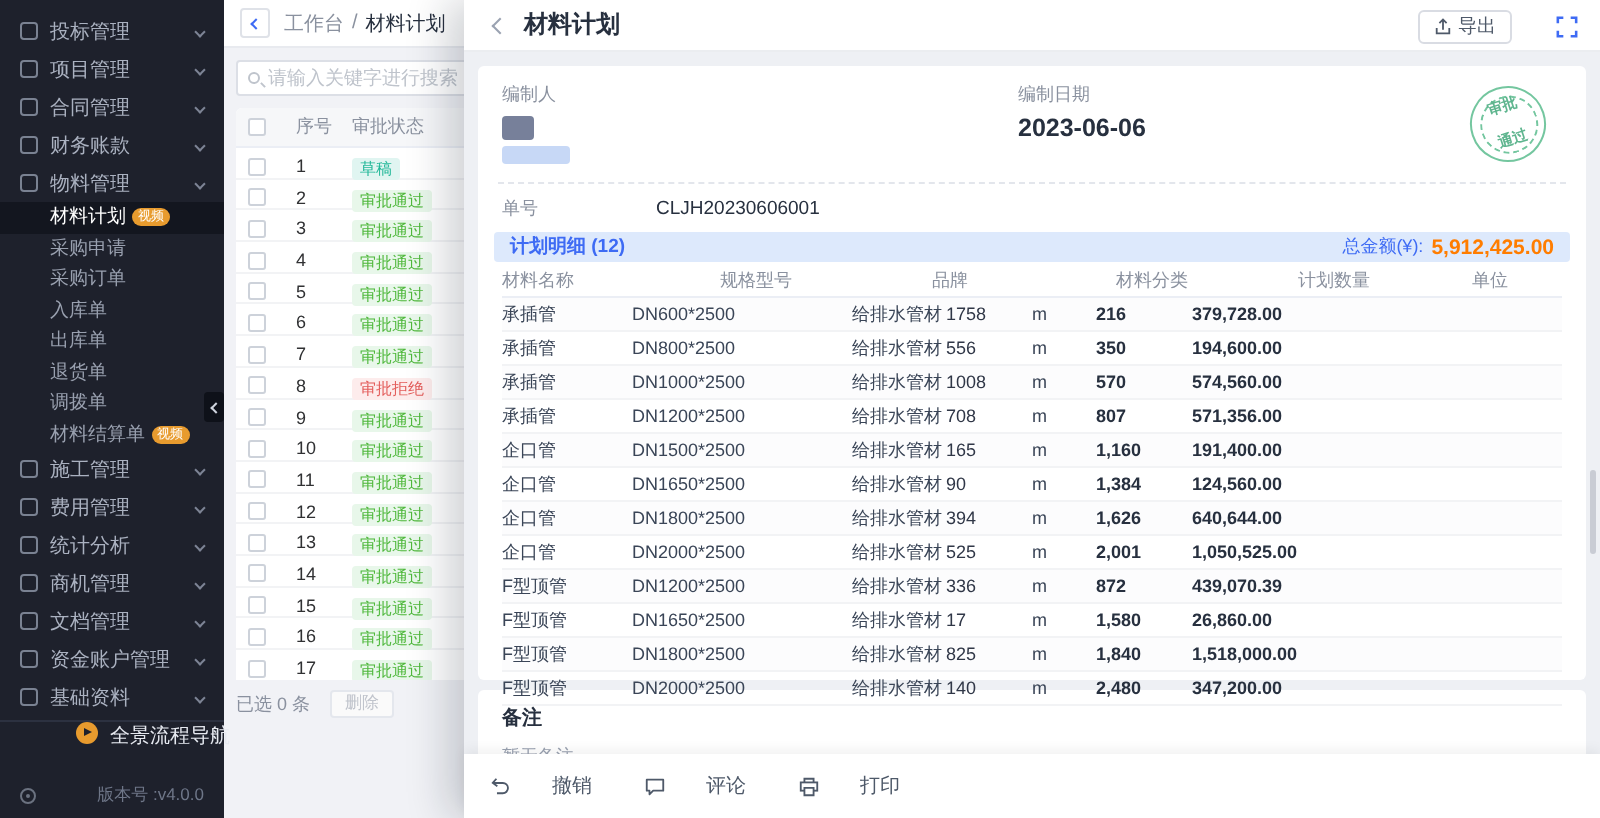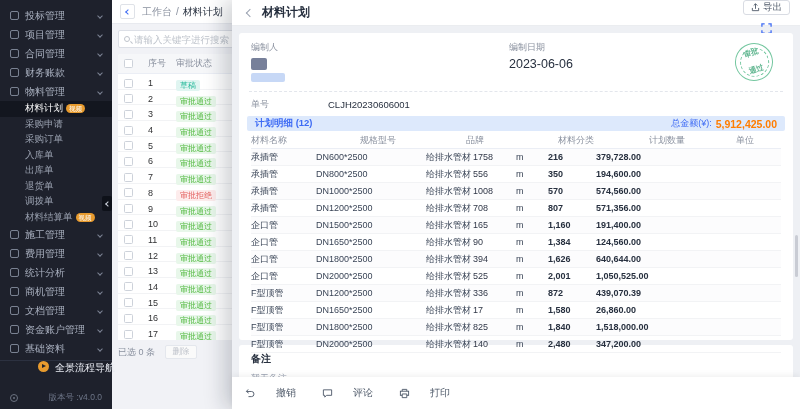--- a/index.html
+++ b/index.html
@@ -58,33 +58,33 @@
   .mid-foot { display:flex; align-items:center; margin:5px 6px; gap:10px; }
   .sel-info { font-size:9px; color:#8a919f; white-space:nowrap; }
   .batch-btn { min-width:32px; height:14px; background:#fafafa; border:1px solid #e4e7ed; border-radius:2px; font-size:8.5px; color:#c0c4cc; display:flex; align-items:center; justify-content:center; padding:0 5px; cursor:not-allowed; }
 
   
   .drawer { position:absolute; left:232px; top:0; width:568px; height:409px; background:#eef0f4; z-index:5; box-shadow:-8px 0 20px rgba(15,23,42,.20); }
   .d-head { height:26px; background:#fff; border-bottom:1px solid #ebedf0; display:flex; align-items:center; padding:0 10px; position:relative; }
   .d-back { width:14px; height:14px; display:flex; align-items:center; justify-content:center; cursor:pointer; margin-right:6px; }
   .d-back i { width:6px; height:6px; border-left:1.5px solid #9aa2b1; border-bottom:1.5px solid #9aa2b1; transform:rotate(45deg); margin-left:2px; }
   .d-title { font-size:12px; font-weight:bold; color:#27303f; }
-  .d-head-right { position:absolute; right:10px; top:0; height:26px; display:flex; align-items:center; gap:8px;flex-direction:column; }
+  .d-head-right { position:absolute; right:10px; top:0; height:26px; display:flex; align-items:center; gap:20px; }
   .export-btn { height:17px; border:1px solid #d9dce3; border-radius:3px; background:#fff; display:flex; align-items:center; gap:3px; padding:0 7px; cursor:pointer; }
   .export-btn span { font-size:9.5px; color:#4e5969; }
   .expand-btn { width:14px; height:14px; display:flex; align-items:center; justify-content:center; cursor:pointer; }
   .d-body { position:absolute; left:0; top:26px; bottom:32px; width:100%; padding:7px; overflow:hidden; }
   .card { background:#fff; border-radius:3px; }
   .cardA { padding:8px 12px 0 12px; position:relative; height:307px; }
   .info-grid { position:relative; height:46px; }
   .f-label { font-size:9px; color:#8a919f; }
   .avatar { width:16px; height:12px; background:#77809a; border-radius:2px; margin-top:4px; }
   .name-blob { width:34px; height:9px; background:#c7d8f6; border-radius:2px; margin-top:3px; }
   .date-col { position:absolute; left:258px; top:0; }
-  .date-val { font-size:12.5px; font-weight:normal; color:#27303f; margin-top:3px; }
+  .date-val { font-size:12.5px; font-weight:bold; color:#27303f; margin-top:3px; }
   .stamp { position:absolute; right:8px; top:2px; width:38px; height:38px; border:1.5px solid #5cbd8f; border-radius:50%; display:flex; align-items:center; justify-content:center; opacity:.85; transform:rotate(-18deg); }
   .stamp-inner { width:29px; height:29px; border:1px dashed #5cbd8f; border-radius:50%; display:flex; align-items:center; justify-content:center; text-align:center; }
   .stamp-inner span { font-size:7.5px; line-height:8.5px; color:#44a97c; width:18px; display:block; font-weight:bold; }
   .dash-div { border-top:1px dashed #e3e6ec; margin:4px -2px 0; }
   .order-row { display:flex; align-items:center; height:24px; }
   .order-row .f-label { width:77px; }
   .order-val { font-size:9.5px; color:#27303f; }
   .sum-bar { height:15px; background:#dde9fc; border-radius:2px; display:flex; align-items:center; justify-content:space-between; padding:0 8px; margin:0 -4px; }
   .sum-title { font-size:9.5px; font-weight:bold; color:#3e6bf4; }
   .sum-right { display:flex; align-items:flex-end; gap:4px; }

